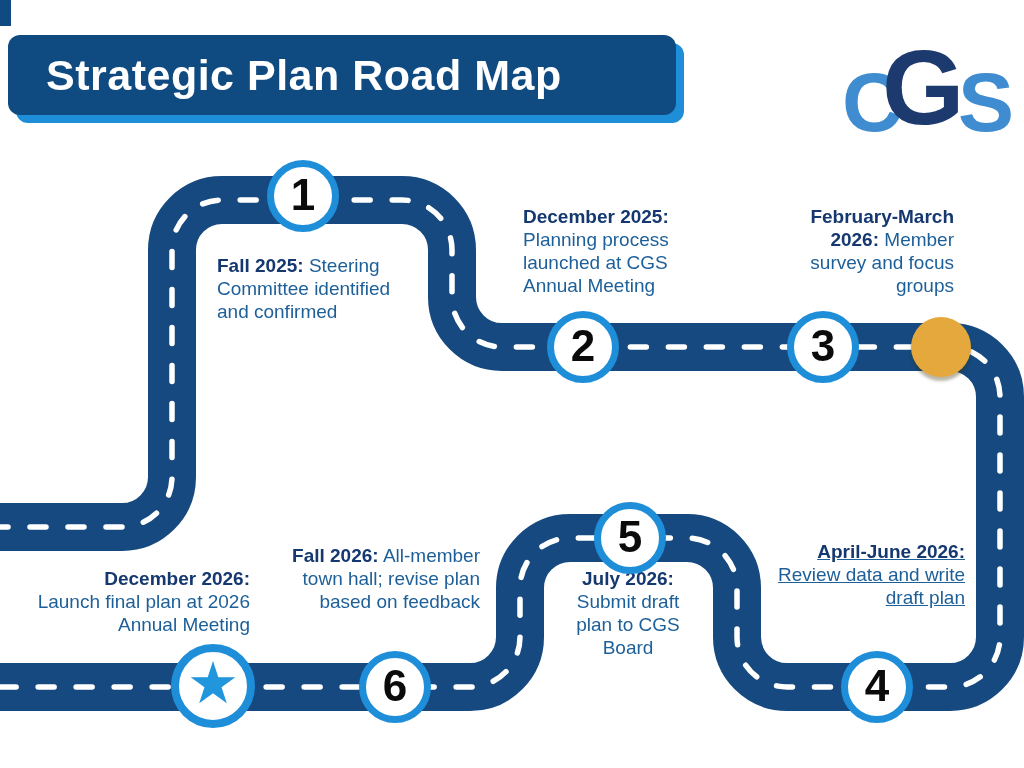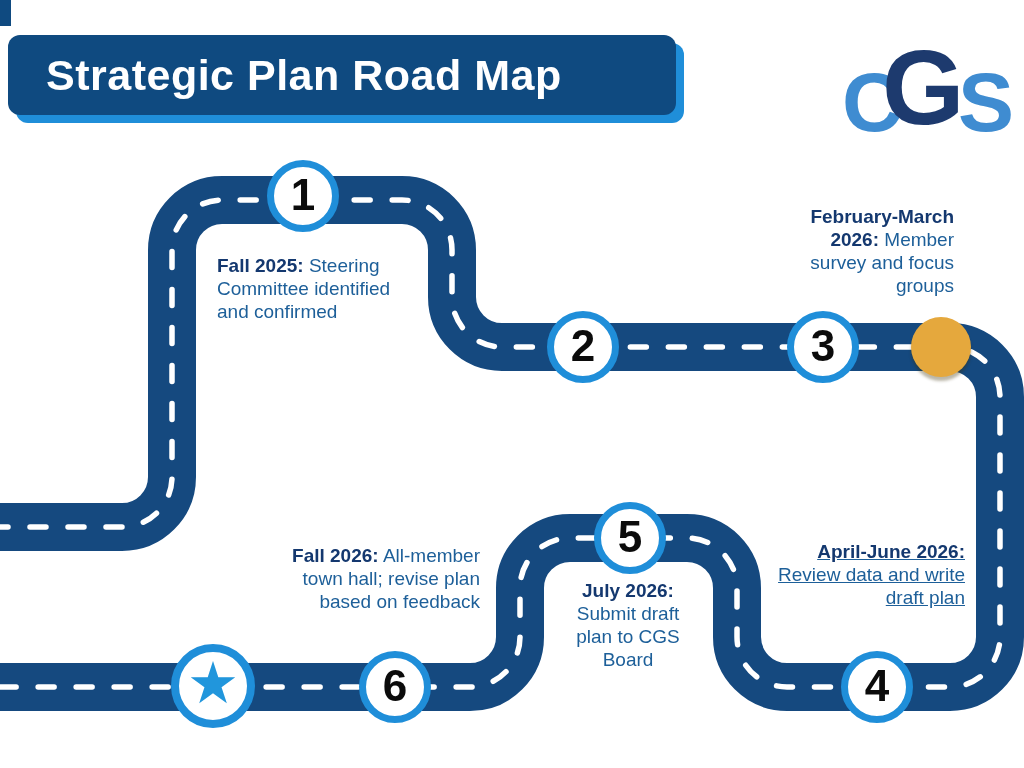--- a/index.html
+++ b/index.html
@@ -34,21 +34,21 @@
   .logo .l-c{left:0;top:26px;font-size:84px;color:#3f8cd1;z-index:1;}
   .logo .l-g{left:40px;top:0;font-size:106px;color:#1d3a6e;z-index:2;}
   .logo .l-s{left:116px;top:26px;font-size:84px;color:#3f8cd1;z-index:1;}
   
   .road-svg{position:absolute;left:0;top:0;z-index:1;}
   
   .mtext{position:absolute;z-index:3;font-size:19px;line-height:23px;color:var(--ink-body);}
   .mtext b{color:var(--ink-bold);font-weight:800;}
   .t-left{text-align:left;}
   .t-right{text-align:right;}
-  .t-center{text-align:center;margin-top:12px;}
+  .t-center{text-align:center;}
   .b1{left:217px;top:254px;width:190px;}
   .b2{left:523px;top:205px;width:175px;}
   .b3{left:772px;top:205px;width:182px;text-align:right;}
   .b4{left:773px;top:540px;width:192px;text-decoration:underline;}
   .b5{left:561px;top:567px;width:134px;}
   .b6{left:282px;top:544px;width:198px;}
   .b7{left:37px;top:567px;width:213px;}
   
   .marker{
     position:absolute;z-index:4;width:72px;height:72px;border-radius:50%;
@@ -96,35 +96,43 @@
          L 402 200 A 50 50 0 0 1 452 250 L 452 297 A 50 50 0 0 0 502 347
          L 950 347 A 50 50 0 0 1 1000 397 L 1000 637 A 50 50 0 0 1 950 687
          L 787 687 A 50 50 0 0 1 737 637 L 737 588 A 50 50 0 0 0 687 538
          L 570 538 A 50 50 0 0 0 520 588 L 520 637 A 50 50 0 0 1 470 687 L -40 687" fill="none" stroke="#ffffff" stroke-width="5.5" stroke-linecap="round" stroke-dasharray="16 22" stroke-dashoffset="6"></path>
   </svg>
 
   <div class="mtext t-left b1">
     <b>Fall 2025:</b>
     <span>Steering Committee identified and confirmed</span>
   </div>
+  <div class="mtext t-left b2">
+    <b>December 2025:</b>
+    <span>Planning process launched at CGS Annual Meeting</span>
+  </div>
   <div class="mtext t-left b3">
     <b>February-March 2026:</b>
     <span>Member survey and focus groups</span>
   </div>
   <div class="mtext t-right b4">
     <b>April-June 2026:</b>
     <span>Review data and write draft plan</span>
   </div>
   <div class="mtext t-center b5">
     <b>July 2026:</b>
     <span>Submit draft plan to CGS Board</span>
   </div>
   <div class="mtext t-right b6">
     <b>Fall 2026:</b>
     <span>All-member town hall; revise plan based on feedback</span>
+  </div>
+  <div class="mtext t-right b7">
+    <b>December 2026:</b>
+    <span>Launch final plan at 2026 Annual Meeting</span>
   </div>
 
   <div class="marker m1">
     <span class="num">1</span>
   </div>
   <div class="marker m2">
     <span class="num">2</span>
   </div>
   <div class="marker m3">
     <span class="num">3</span>

